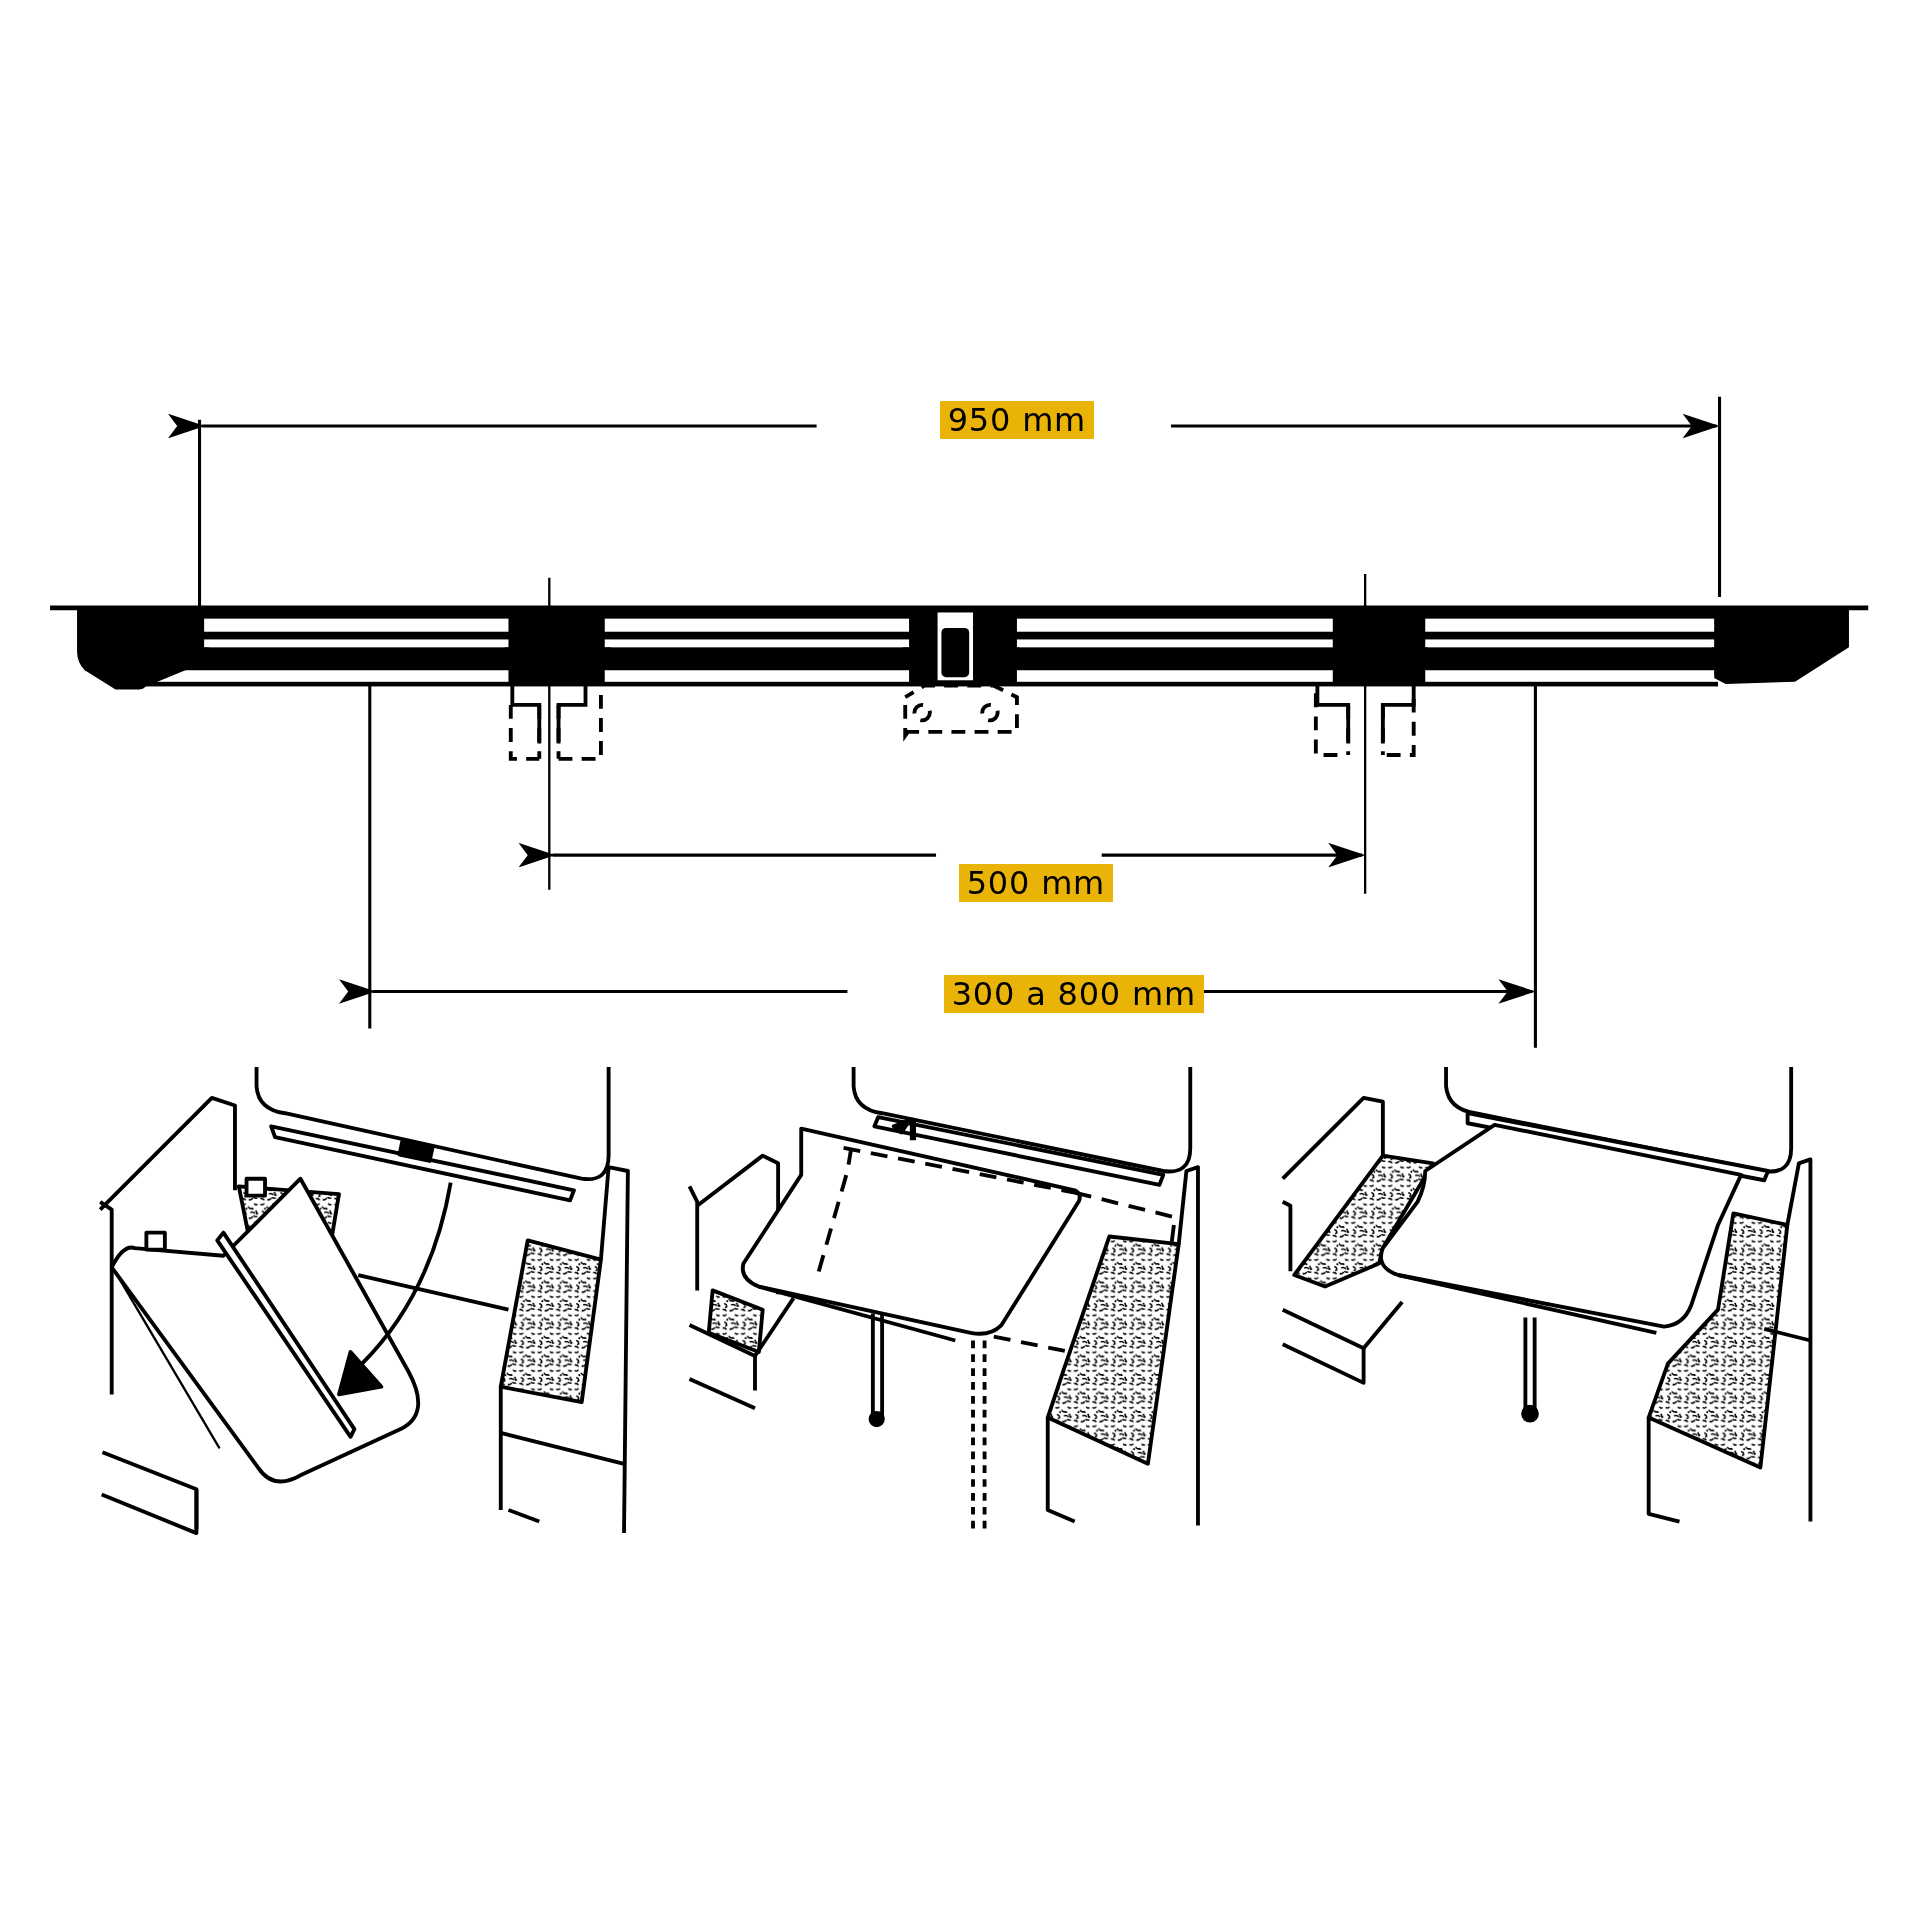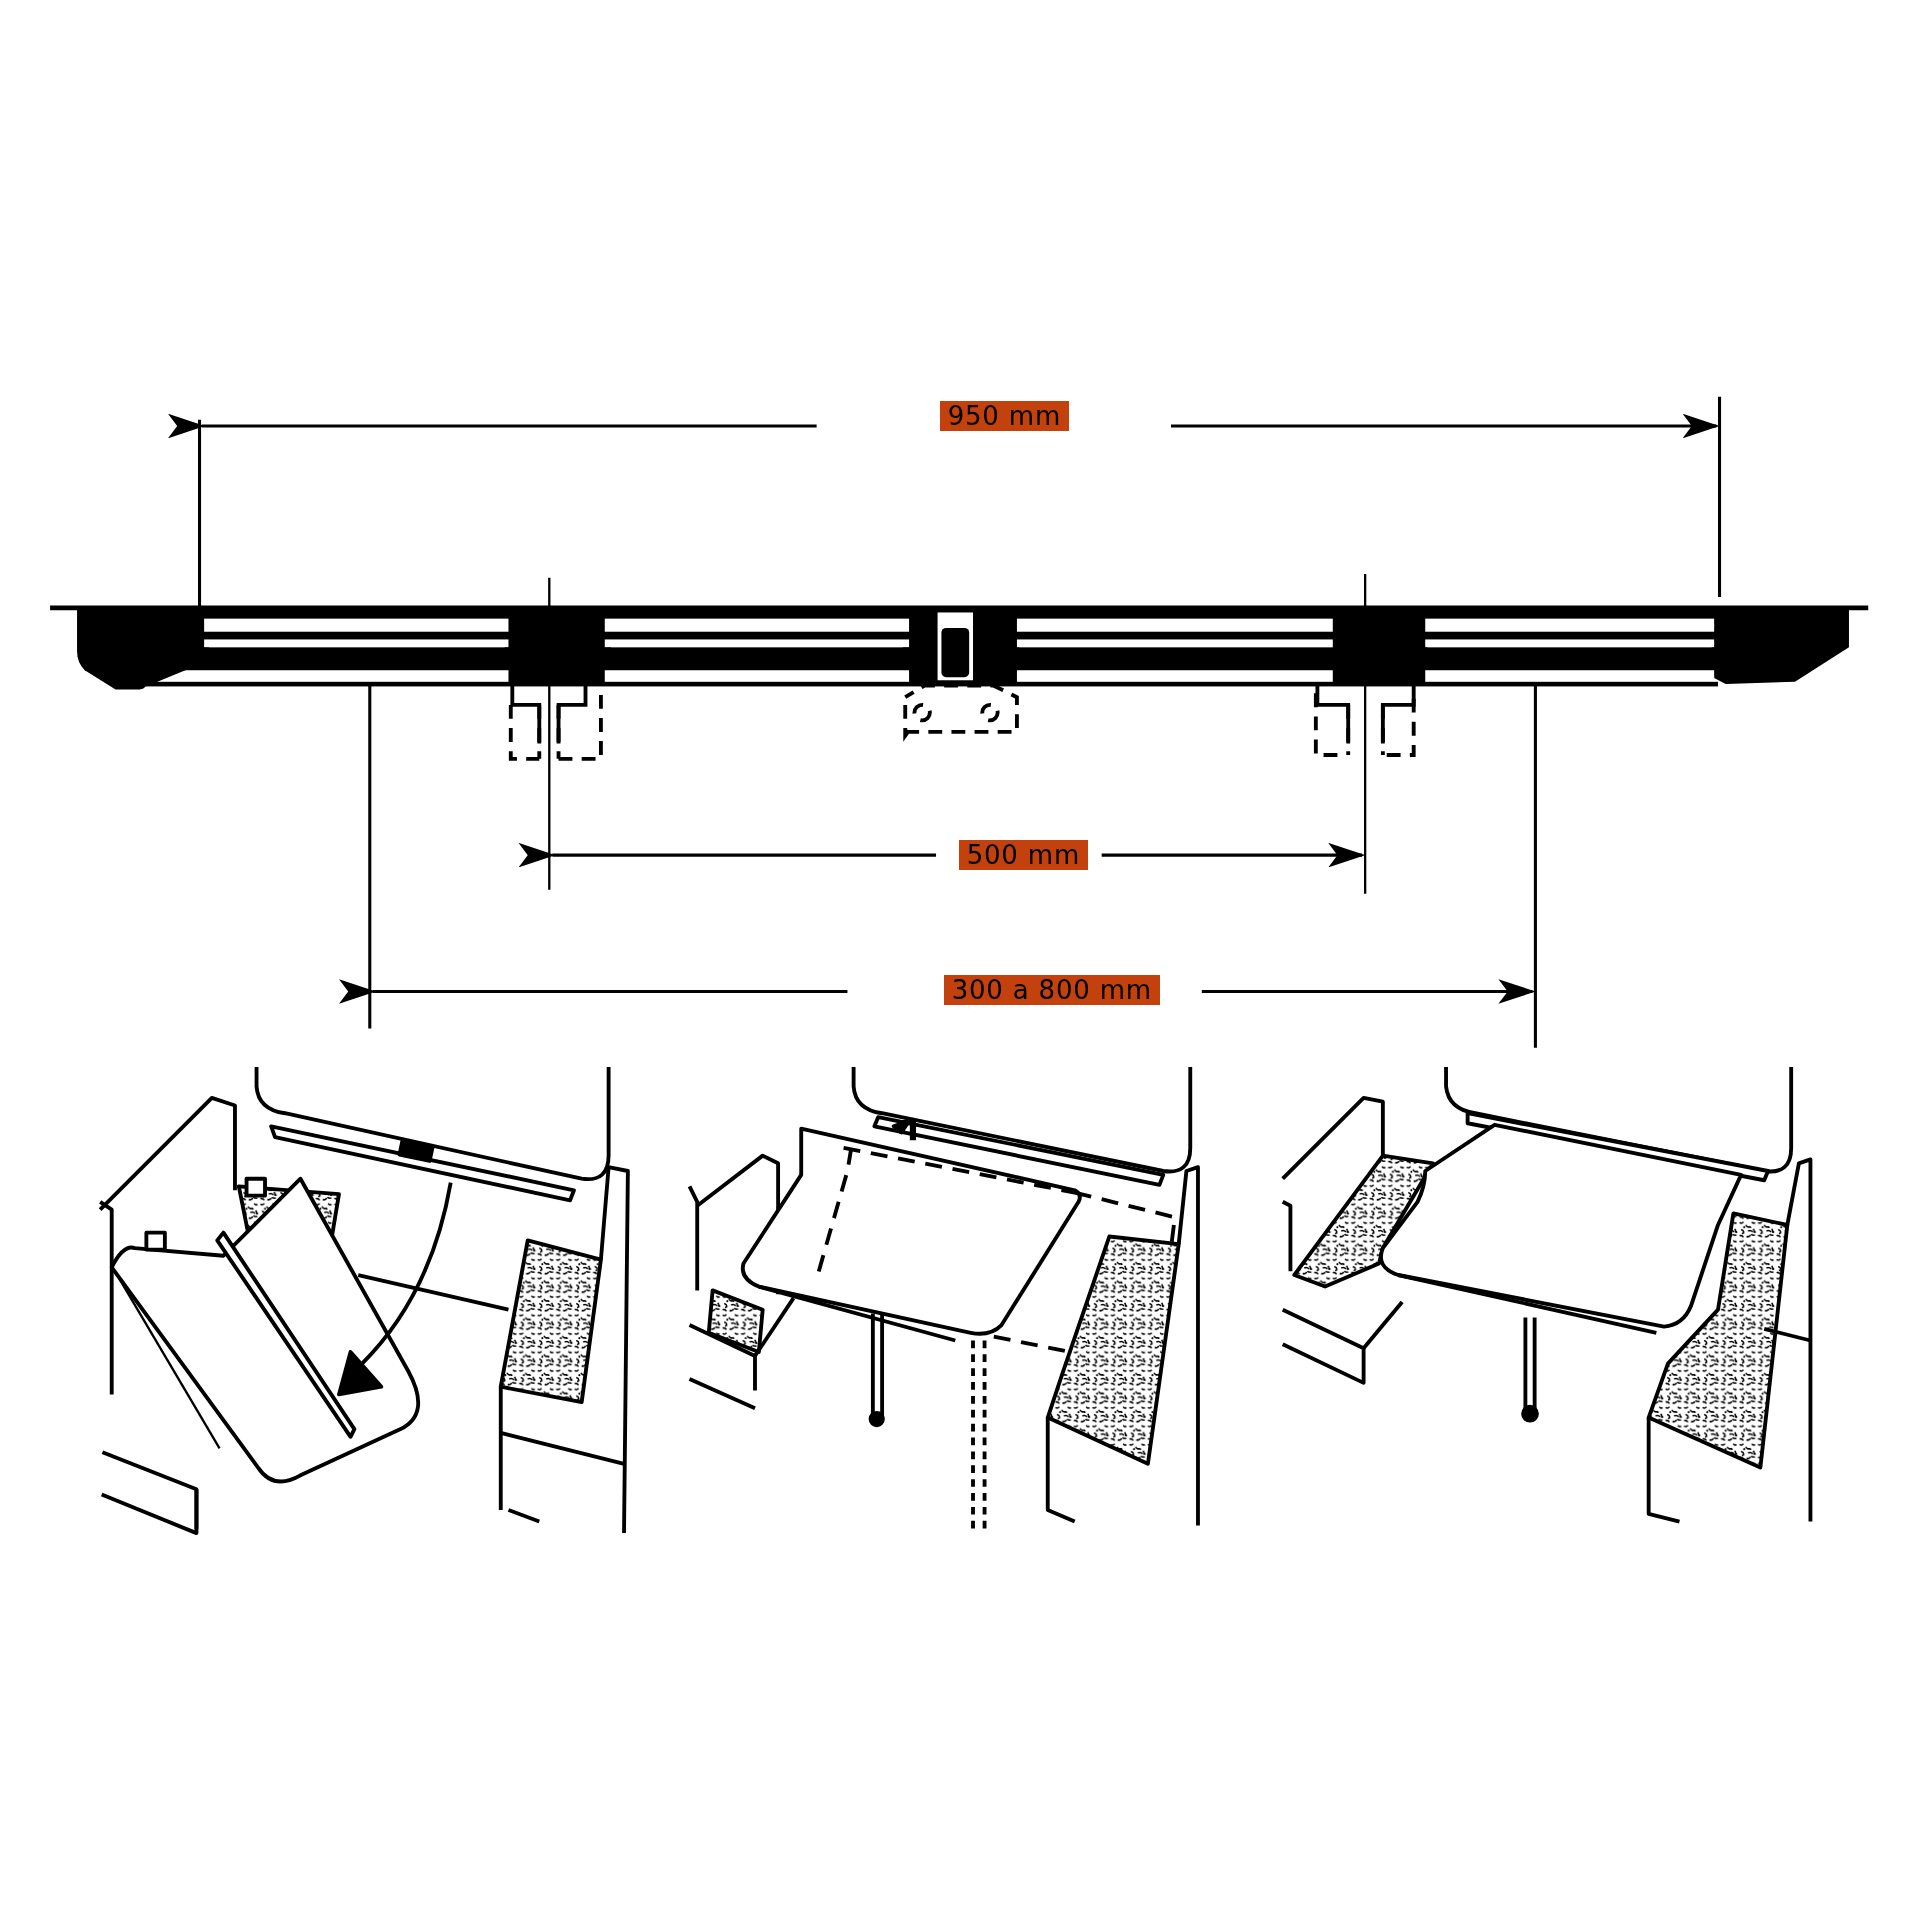--- a/index.html
+++ b/index.html
@@ -1,18 +1,18 @@
 <!DOCTYPE html>
 <html style="font-size:12.3px"><head>
 <meta charset="utf-8">
 <style>
   html, body { margin: 0; padding: 0; background: #ffffff; }
   body { width: 1926px; height: 1926px; position: relative; overflow: hidden; font-family: "DejaVu Sans", sans-serif; }
   svg { position: absolute; left: 0; top: 0; }
-  .dim-label { position: absolute; font-family: "DejaVu Sans", sans-serif; font-size: 26px; color: #000; background: #c2410c; padding: 0 7.7px; white-space: nowrap; letter-spacing: 0.8px; }
+  .dim-label { position: absolute; font-family: "DejaVu Sans", sans-serif; font-size: 32px; color: #000; background: #eab308; padding: 0 7.7px; white-space: nowrap; letter-spacing: 0.8px; }
 </style>
 </head>
 <body>
 
 <svg width="1926" height="1926" viewBox="0 0 2500 2500">
   <defs>
     <pattern id="speckle" width="24" height="24" patternUnits="userSpaceOnUse">
       <rect width="24" height="24" fill="#fff"></rect>
       <path d="M2 3 q3 2 5 -1 M10 6 q2 4 6 2 M18 2 q2 3 4 1 M4 12 q4 1 3 5 M13 14 q3 -2 6 1 M20 11 q1 4 3 5 M2 20 q3 -1 5 2 M11 21 q4 1 5 -2 M17 18 q2 2 5 1" stroke="#000" stroke-width="2" fill="none"></path>
       <circle cx="8" cy="9" r="1.3" fill="#000"></circle>
@@ -178,15 +178,15 @@
     <circle cx="1986" cy="1835" r="9" fill="#000"></circle>
 
     <path d="M2250 1575 L2320 1590 L2285 1905 L2140 1840 L2165 1770 L2230 1700 Z" fill="url(#speckle)"></path>
     <path d="M2320 1590 L2335 1510 L2350 1505 L2350 1975"></path>
     <path d="M2140 1840 L2140 1965 L2180 1975"></path>
     <path d="M2290 1725 L2350 1740"></path>
   </g>
 </svg>
 
 <div class="dim-label" style="left:940px; top:401px;">950 mm</div>
-<div class="dim-label" style="left:959px; top:840px;">500 mm</div>
+<div class="dim-label" style="left:959px; top:864px;">500 mm</div>
 <div class="dim-label" style="left:944px; top:975px;">300 a 800 mm</div>
 
 
 </body></html>

